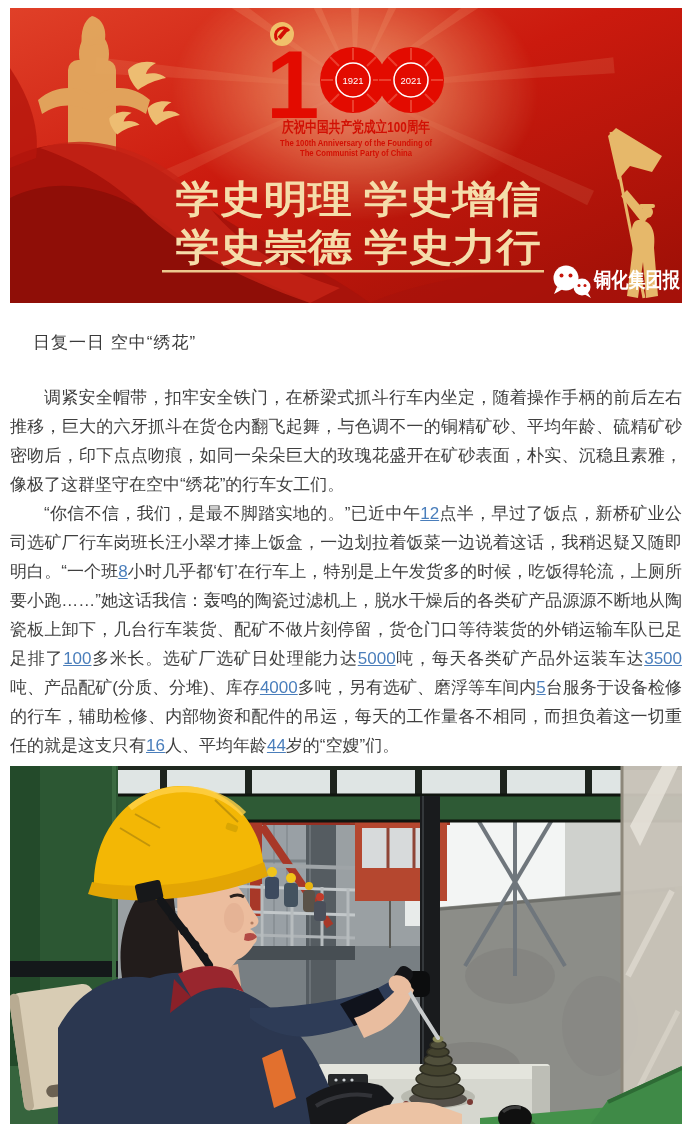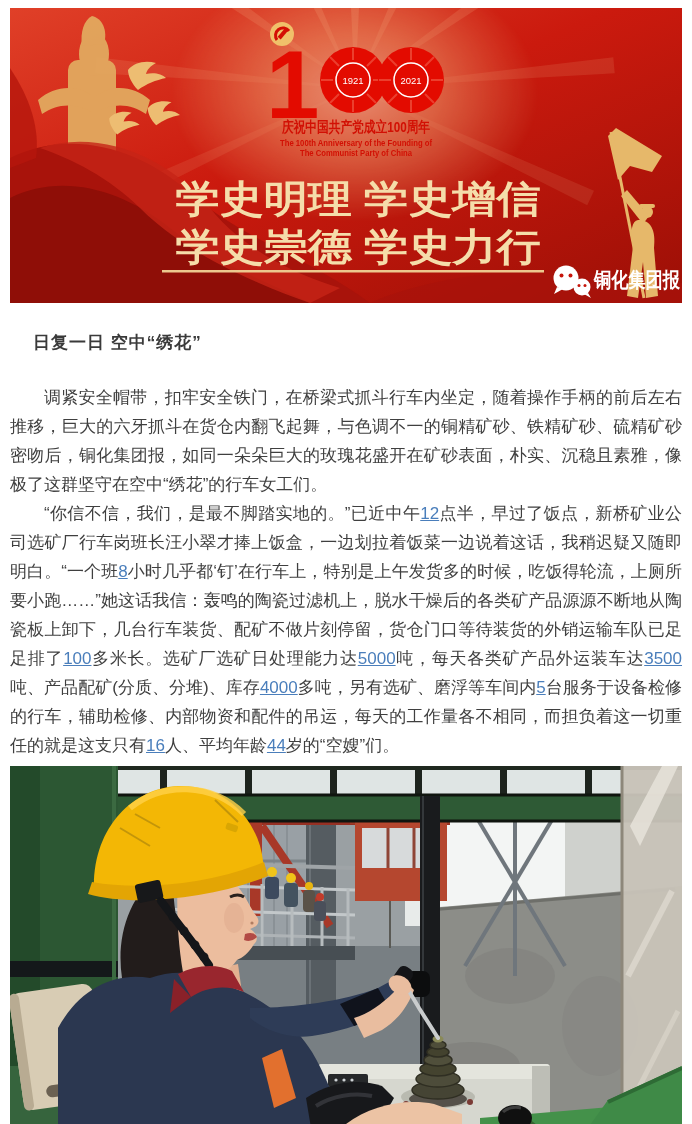--- a/index.html
+++ b/index.html
@@ -1,19 +1,19 @@
 <!DOCTYPE html>
 <html style="--num-color: #4a7ebb;"><head>
 <meta charset="utf-8">
 <style>
   html,body{margin:0;padding:0;background:#ffffff;}
   body{width:692px;font-family:"Liberation Sans",sans-serif;}
   .page{position:relative;width:692px;height:1124px;overflow:hidden;background:#ffffff;}
   .banner-wrap{margin:8px 10px 0 10px;width:672px;height:295px;line-height:0;}
-  .heading{margin:30px 10px 30px 33px;font-size:17px;line-height:20px;font-weight:bold;color:#3a3a3a;letter-spacing:1px;}
+  .heading{margin:30px 10px 30px 33px;font-size:17px;line-height:20px;font-weight:normal;color:#3a3a3a;letter-spacing:1px;}
   .body-text{margin:0 10px;}
   .body-text p{margin:0;font-size:17px;line-height:29px;color:#3f3f3f;text-align:justify;text-indent:2em;
     font-family:"Liberation Sans",sans-serif;}
   .num{color:var(--num-color,#4a7ebb);text-decoration:underline;}
   .photo-wrap{margin:6px 10px 0 10px;width:672px;height:387px;line-height:0;}
   svg text{font-family:"Liberation Sans",sans-serif;}
 </style>
 </head>
 <body>
 
@@ -143,21 +143,21 @@
           <circle cx="575" cy="277.5" r="1.5" fill="#c6150b"></circle>
         </g>
         <text x="584" y="279" font-size="21" font-weight="bold" textLength="86" lengthAdjust="spacingAndGlyphs" fill="#ffffff">铜化集团报</text>
       </g>
     </svg>
   </div>
 
   <h1 class="heading">日复一日 空中“绣花”</h1>
 
   <div class="body-text">
-    <p><span>调紧安全帽带，扣牢安全铁门，在桥梁式抓斗行车内坐定，随着操作手柄的前后左右推移，巨大的六牙抓斗在货仓内翻飞起舞，与色调不一的铜精矿砂、铁精矿砂、硫精矿砂密吻后，铜化集团报，如同一朵朵巨大的玫瑰花盛开在矿砂表面，朴实、沉稳且素雅，像极了这群坚守在空中“绣花”的行车女工们。</span></p>
+    <p><span>调紧安全帽带，扣牢安全铁门，在桥梁式抓斗行车内坐定，随着操作手柄的前后左右推移，巨大的六牙抓斗在货仓内翻飞起舞，与色调不一的铜精矿砂、平均年龄、硫精矿砂密吻后，印下点点吻痕，如同一朵朵巨大的玫瑰花盛开在矿砂表面，朴实、沉稳且素雅，像极了这群坚守在空中“绣花”的行车女工们。</span></p>
     <p><span>“你信不信，我们，是最不脚踏实地的。”已近中午</span><span class="num">12</span><span>点半，早过了饭点，新桥矿业公司选矿厂行车岗班长汪小翠才捧上饭盒，一边划拉着饭菜一边说着这话，我稍迟疑又随即明白。“一个班</span><span class="num">8</span><span>小时几乎都‘钉’在行车上，特别是上午发货多的时候，吃饭得轮流，上厕所要小跑……”她这话我信：轰鸣的陶瓷过滤机上，脱水干燥后的各类矿产品源源不断地从陶瓷板上卸下，几台行车装货、配矿不做片刻停留，货仓门口等待装货的外销运输车队已足足排了</span><span class="num">100</span><span>多米长。选矿厂选矿日处理能力达</span><span class="num">5000</span><span>吨，每天各类矿产品外运装车达</span><span class="num">3500</span><span>吨、产品配矿(分质、分堆)、库存</span><span class="num">4000</span><span>多吨，另有选矿、磨浮等车间内</span><span class="num">5</span><span>台服务于设备检修的行车，辅助检修、内部物资和配件的吊运，每天的工作量各不相同，而担负着这一切重任的就是这支只有</span><span class="num">16</span><span>人、平均年龄</span><span class="num">44</span><span>岁的“空嫂”们。</span></p>
   </div>
 
   <div class="photo-wrap">
     <svg width="672" height="387" viewBox="0 0 672 387">
 
       <g>
         <rect x="0" y="0" width="672" height="387" fill="#9aa0a3"></rect>
         <rect x="395" y="15" width="250" height="145" fill="#e8ebea"></rect>
         <rect x="430" y="35" width="185" height="105" fill="#f3f5f4"></rect>

